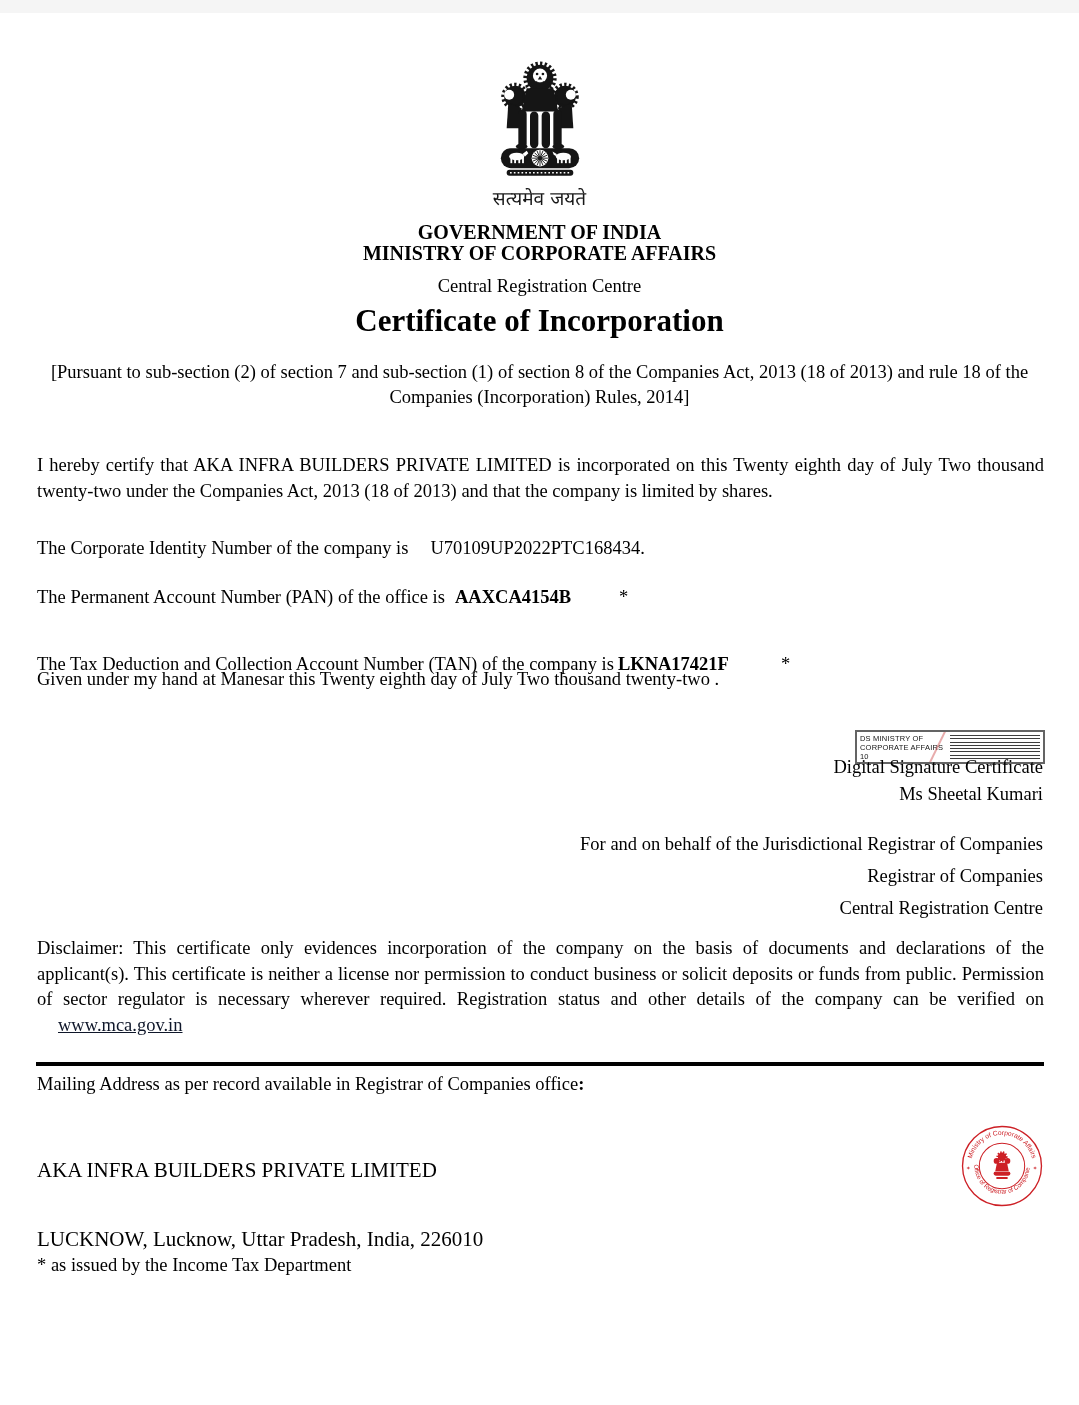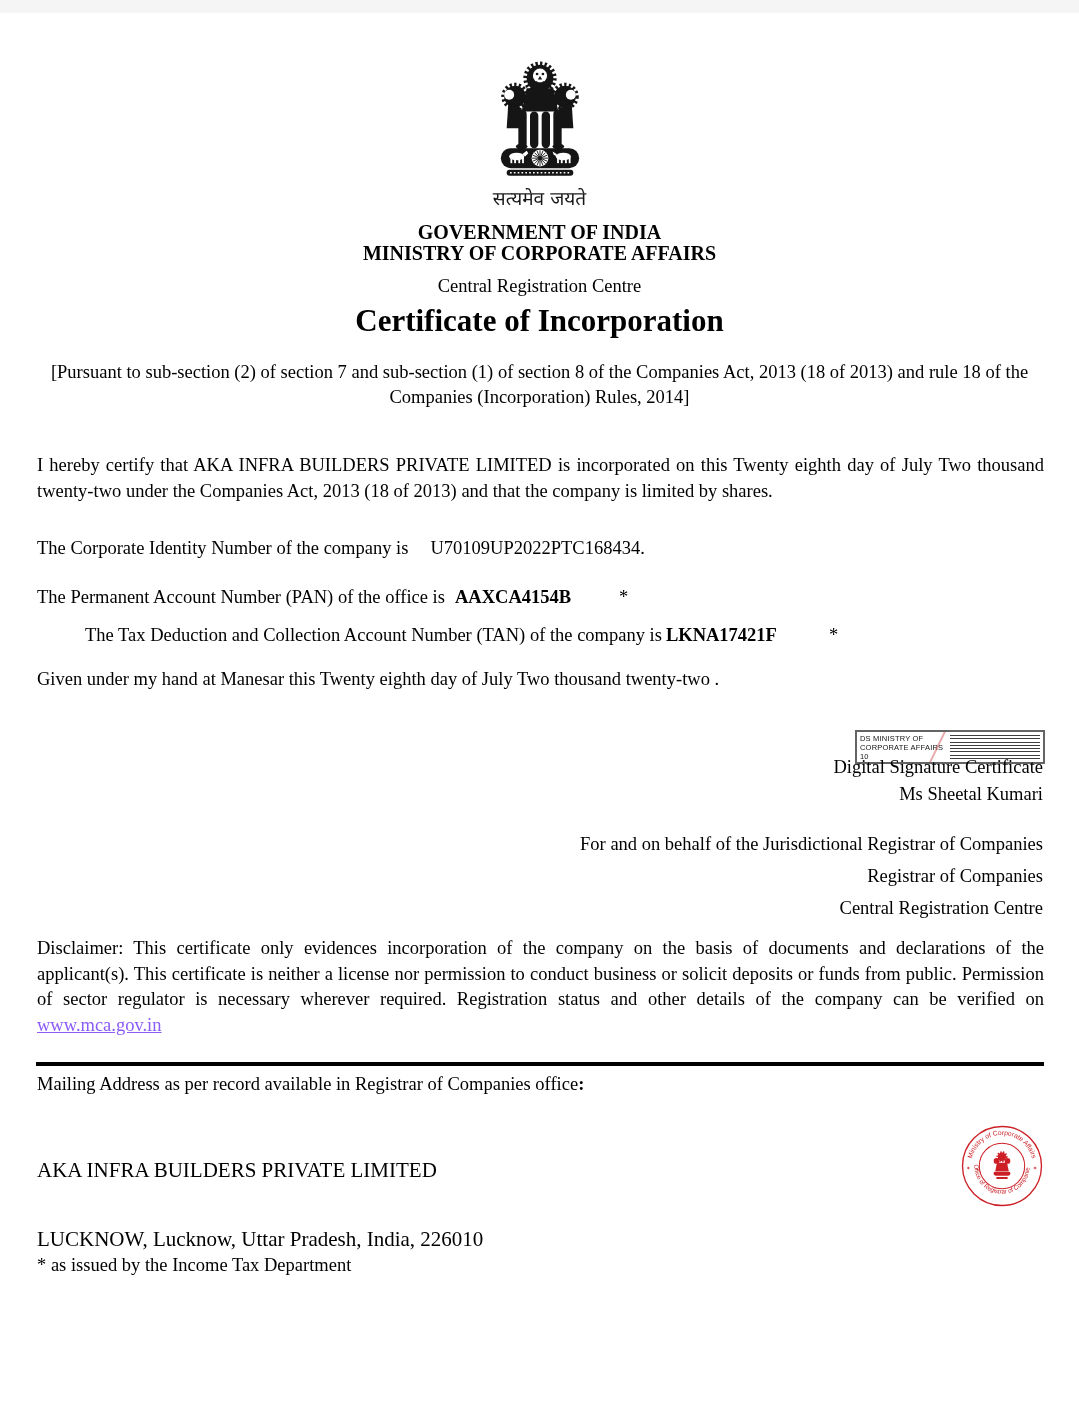--- a/index.html
+++ b/index.html
@@ -22,21 +22,21 @@
 
   .doc-title { position:absolute; top:303px; left:0; width:100%; text-align:center;
                font-size:31px; font-weight:bold; }
   .pursuant { position:absolute; top:360px; left:40px; width:999px; text-align:center;
               font-size:18.5px; line-height:25px; }
 
   .bodytxt { font-size:18.5px; line-height:26px; }
   .p-certify { position:absolute; top:452px; left:37px; width:1007px; text-align:justify; }
   .p-cin   { position:absolute; top:535px; left:37px; }
   .p-pan   { position:absolute; top:584px; left:37px; }
-  .p-tan   { position:absolute; top:622px; left:37px;margin-left:48px; }
+  .p-tan   { position:absolute; top:651px; left:37px; }
   .p-given { position:absolute; top:666px; left:37px; }
   .v-cin { margin-left:22px; }
   .v-pan { font-weight:bold; margin-left:10px; }
   .v-tan { font-weight:bold; margin-left:4px; }
   .ast-pan { margin-left:48px; }
   .ast-tan { margin-left:52px; }
 
   
   .ds-box { position:absolute; top:714px; left:855px; width:190px; height:34px;
             border:2px solid #646464; background:#fff; display:flex; align-items:center;
@@ -48,21 +48,21 @@
               opacity:.85; }
   .ds-box::after { content:""; position:absolute; left:78px; top:-6px; width:1.5px; height:48px;
                    background:rgba(205,70,70,.45); transform:rotate(26deg); }
 
   .sig-line { position:absolute; right:36px; text-align:center; font-size:18.5px; line-height:24px; white-space:nowrap; }
   .sig1 { top:755px; } .sig2 { top:782px; }
   .sig3 { top:832px; } .sig4 { top:864px; } .sig5 { top:896px; }
 
   .disclaimer { position:absolute; top:936px; left:37px; width:1007px; text-align:justify;
                 font-size:18.5px; line-height:25.5px; }
-  .disclaimer a { color:#8b5cf6; text-decoration:underline; }
+  .disclaimer a { color:#0f172a; text-decoration:underline;margin-left:21px; }
 
   .rule { position:absolute; top:1062px; left:36px; width:1008px; height:4px; background:#000; }
 
   .mail-head { position:absolute; top:1074px; left:37px; font-size:18.5px; }
   .mail-head .colon { font-weight:bold; }
   .addr { position:absolute; left:37px; font-size:21px; white-space:nowrap;margin-top:48px; }
   .addr1 { top:1110px; } .addr2 { top:1145px; } .addr3 { top:1179px; }
 
   .seal-wrap { position:absolute; top:1124px; left:960px; width:84px; height:84px; }
 

